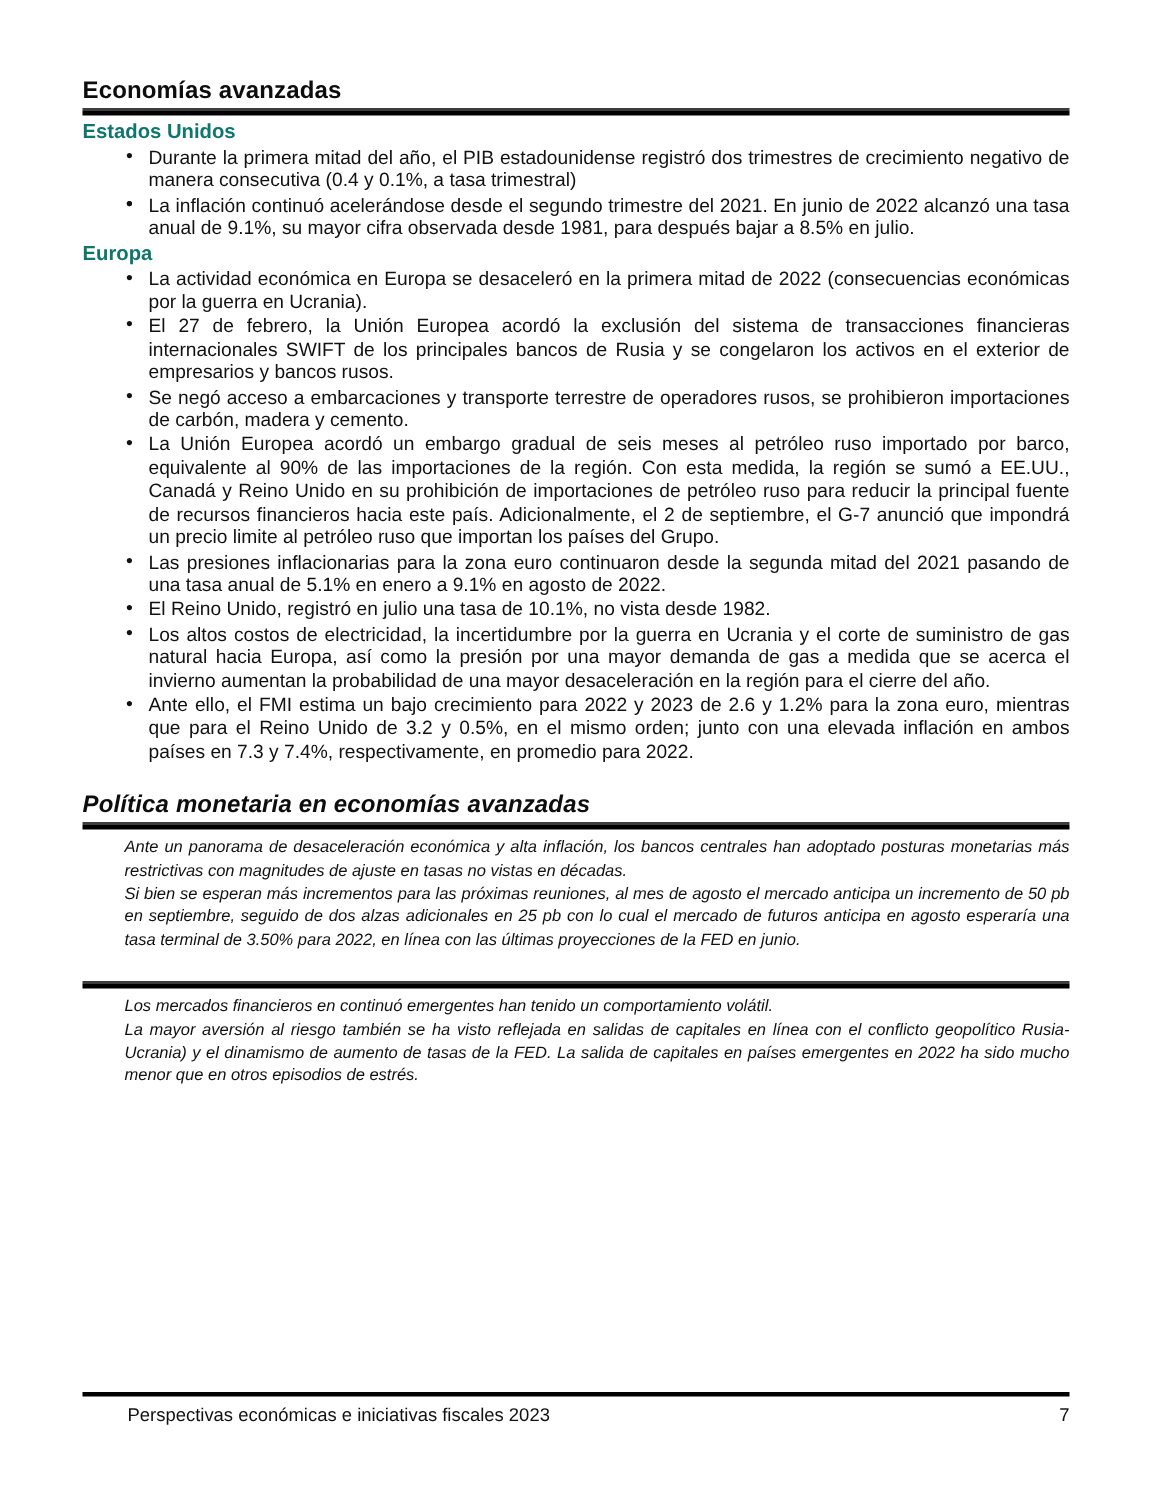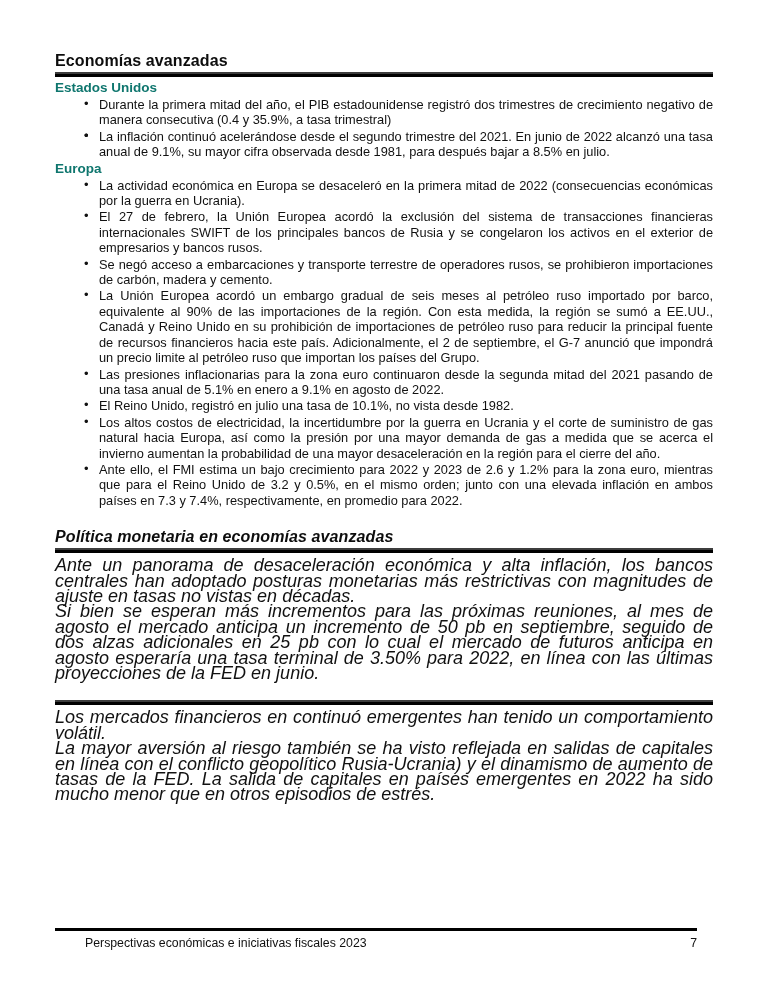--- a/index.html
+++ b/index.html
@@ -47,30 +47,31 @@
     text-align: justify;
     margin: 1px 0;
   }
   ul.bullets li .dot {
     position: absolute;
     left: 29px;
     top: -1px;
     font-size: 13px;
   }
   p.body-par {
-    font-size: 18px;
+    font-size: 11px;
     line-height: 15.4px;
     text-align: justify;
+    margin-left: 28px;
   }
   section.spaced { margin-top: 19px; font-style: italic; }
   section.spaced .title-rule { margin-bottom: 5px; }
   .footer {
     position: absolute;
     left: 55px;
-    right: 71px;
+    right: 55px;
     top: 928px;
     border-top: 3px solid #000000;
     padding-top: 5px;
     display: flex;
     justify-content: space-between;
     align-items: baseline;
     font-size: 12.3px;
     line-height: 15px;
   }
   .footer .footer-left { padding-left: 30px; }
@@ -81,21 +82,21 @@
 <div class="page">
 
   <section>
     <h1 class="sec-title">Economías avanzadas</h1>
     <div class="title-rule"></div>
 
     <h2 class="sub-title">Estados Unidos</h2>
     <ul class="bullets">
       <li>
         <span class="dot">•</span>
-        <span>Durante la primera mitad del año, el PIB estadounidense registró dos trimestres de crecimiento negativo de manera consecutiva (0.4 y 35.9%, a tasa trimestral)</span>
+        <span>Durante la primera mitad del año, el PIB estadounidense registró dos trimestres de crecimiento negativo de manera consecutiva (0.4 y 0.1%, a tasa trimestral)</span>
       </li>
       <li>
         <span class="dot">•</span>
       </li>
       <li>
         <span class="dot">•</span>
         <span>La inflación continuó acelerándose desde el segundo trimestre del 2021. En junio de 2022 alcanzó una tasa anual de 9.1%, su mayor cifra observada desde 1981, para después bajar a 8.5% en julio.</span>
       </li>
     </ul>
 

